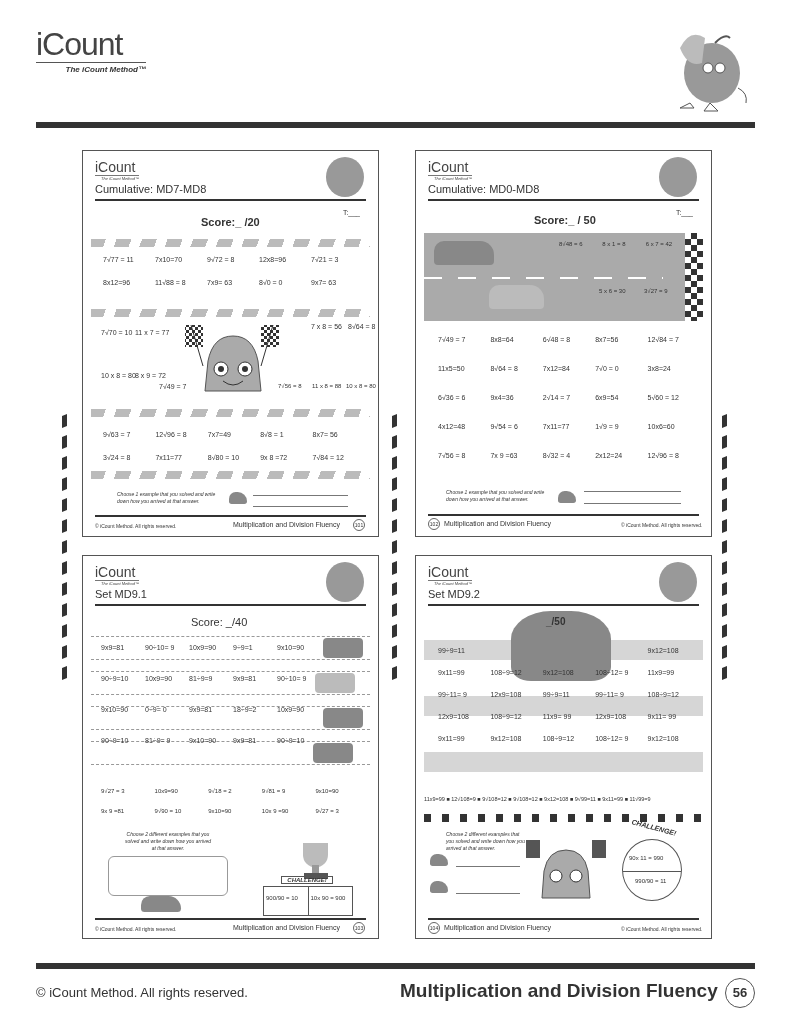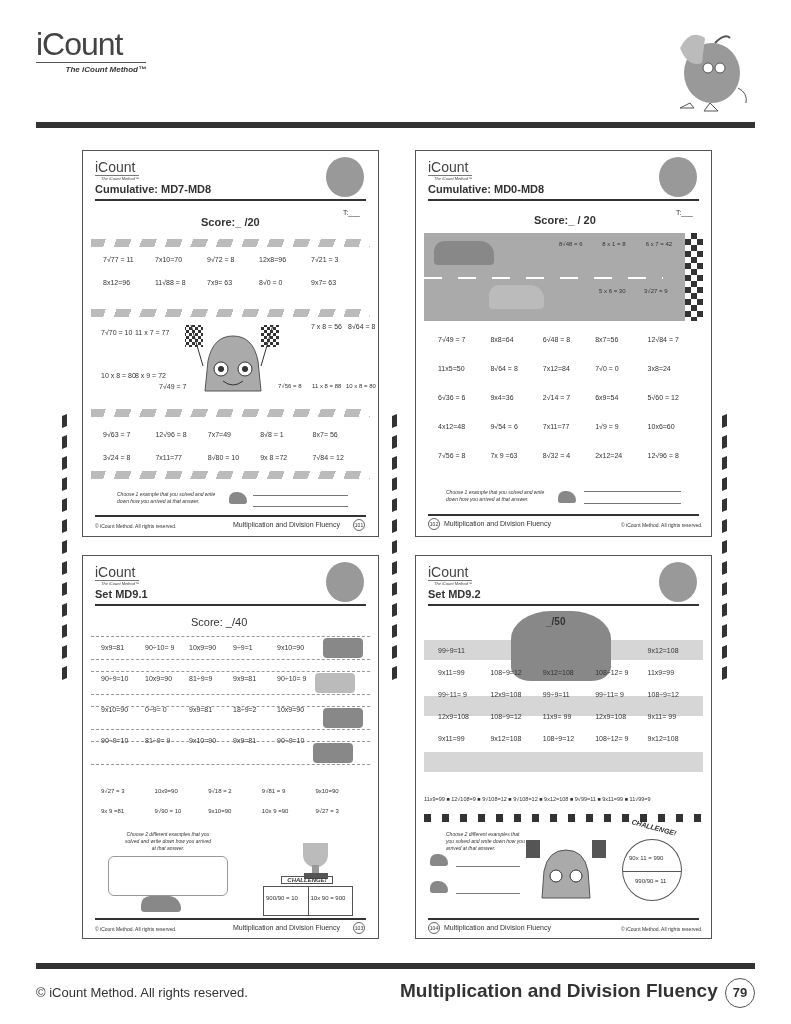--- a/index.html
+++ b/index.html
@@ -13,21 +13,21 @@
 .topbar{position:absolute;left:36px;top:122px;width:719px;height:6px;background:#333}
 .botbar{position:absolute;left:36px;top:963px;width:719px;height:6px;background:#333}
 .footer-copy{position:absolute;left:36px;top:985px;font-size:13px;color:#333}
 .footer-title{position:absolute;left:400px;top:980px;font-size:19px;font-weight:bold;color:#333}
 .footer-page{position:absolute;left:725px;top:978px;width:30px;height:30px;border:1.5px solid #555;border-radius:50%;font-size:13px;font-weight:bold;text-align:center;line-height:27px}
 .dash-col{position:absolute;width:6px}
 .dash-col i{display:block;width:5px;height:12px;background:#333;margin-bottom:9px;transform:skewY(-20deg)}
 .ws{position:absolute;border:1.5px solid #555;background:#fff;overflow:hidden}
 .ws .wlogo{position:absolute;left:12px;top:8px;font-size:14px;color:#444}
 .ws .wlogo small{display:block;font-size:4px;font-style:italic;border-top:1px solid #777;width:44px;text-align:right}
-.ws .wtitle{position:absolute;left:12px;top:32px;font-size:11px;font-weight:bold;color:#333}
+.ws .wtitle{position:absolute;left:12px;top:32px;font-size:11px;font-weight:normal;color:#333}
 .ws .wrule{position:absolute;left:12px;right:12px;top:48px;height:2px;background:#333}
 .ws .wmascot{position:absolute;right:14px;top:6px;width:38px;height:40px;border-radius:50%;background:#999}
 .ws .score{position:absolute;font-size:11px;font-weight:bold;color:#333}
 .ws .tline{position:absolute;right:18px;top:58px;font-size:7px}
 .ws .wfoot-rule{position:absolute;left:12px;right:12px;height:2px;background:#333}
 .ws .wfoot-copy{position:absolute;font-size:5px}
 .ws .wfoot-title{position:absolute;font-size:7px}
 .ws .wfoot-page{position:absolute;width:12px;height:12px;border:1px solid #666;border-radius:50%;font-size:5px;text-align:center;line-height:10px}
 .stripe{position:absolute;left:8px;right:8px;height:8px;background:repeating-linear-gradient(110deg,#bbb 0 14px,transparent 14px 24px)}
 .grid{position:absolute;display:grid;font-size:7px;color:#333}
@@ -191,21 +191,21 @@
   <div class="wfoot-title" style="left:150px;top:370px">Multiplication and Division Fluency</div>
   <div class="wfoot-page" style="left:270px;top:368px">101</div>
 </div>
 
 <div class="ws" style="left:415px;top:150px;width:297px;height:387px">
   <div class="wlogo"><span>iCount</span><small>The iCount Method™</small></div>
   <div class="wmascot"></div>
   <div class="wtitle">Cumulative: MD0-MD8</div>
   <div class="wrule"></div>
   <div class="tline">T:___</div>
-  <div class="score" style="left:118px;top:63px">Score:_ / 20</div>
+  <div class="score" style="left:118px;top:63px">Score:_ / 50</div>
   <div class="road" style="top:82px;height:88px">
     <div class="lane"></div>
     <div class="checker"></div>
     <div class="car" style="left:10px;top:8px;width:60px;height:24px"></div>
     <div class="car" style="left:65px;top:52px;width:55px;height:24px;background:#bbb"></div>
     <div class="grid" style="left:135px;top:8px;width:130px;grid-template-columns:repeat(3,1fr);font-size:6px">
       <span>8√48 = 6</span>
       <span>8 x 1 = 8</span>
       <span>6 x 7 = 42</span>
     </div>
@@ -378,13 +378,13 @@
   </div>
   <div class="wfoot-rule" style="top:362px"></div>
   <div class="wfoot-page" style="left:12px;top:366px">104</div>
   <div class="wfoot-title" style="left:28px;top:368px">Multiplication and Division Fluency</div>
   <div class="wfoot-copy" style="left:205px;top:370px">© iCount Method. All rights reserved.</div>
 </div>
 
 <div class="botbar"></div>
 <div class="footer-copy">© iCount Method. All rights reserved.</div>
 <div class="footer-title">Multiplication and Division Fluency</div>
-<div class="footer-page">79</div>
+<div class="footer-page">56</div>
 
 </body></html>

